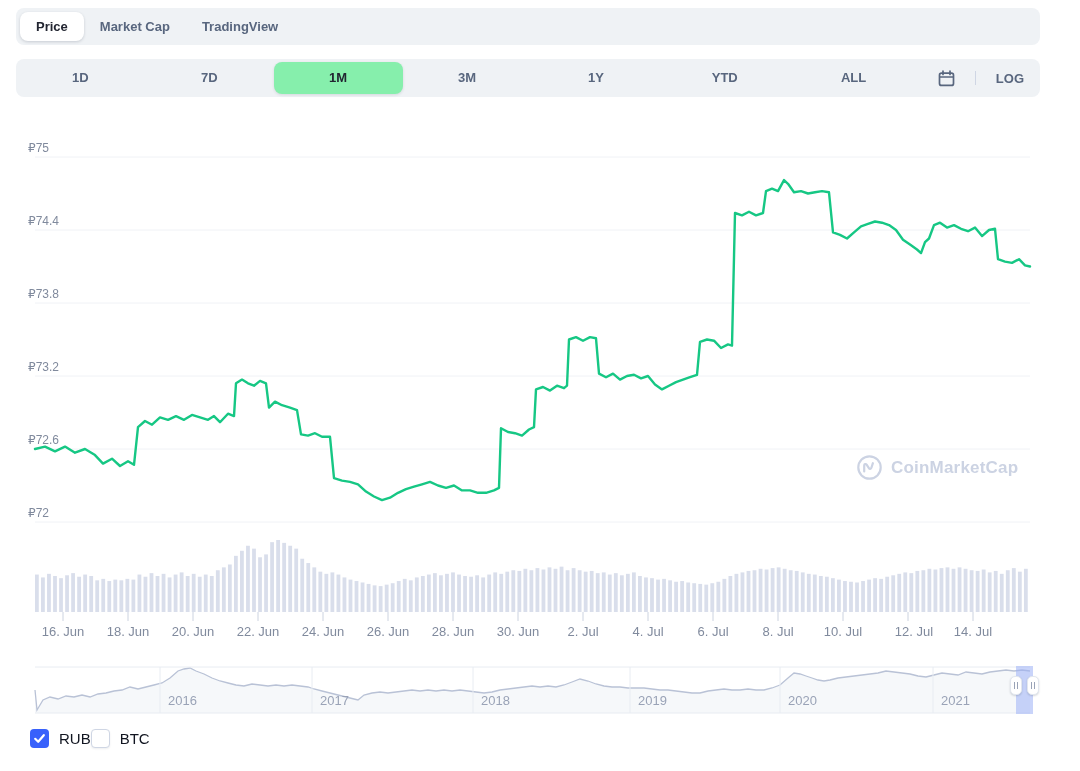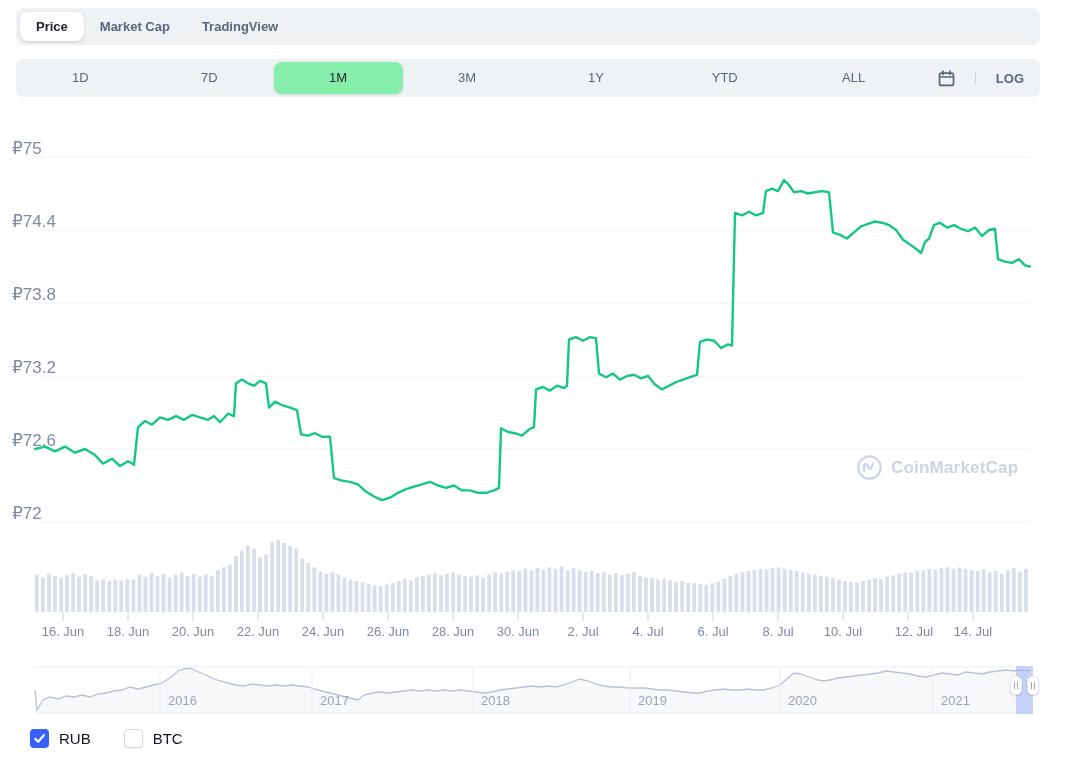--- a/index.html
+++ b/index.html
@@ -6,43 +6,43 @@
   html,body { background:#fff; }
   body { font-family: "Liberation Sans", "DejaVu Sans", sans-serif; }
   .screen { position:relative; width:1080px; height:771px; background:#fff; overflow:hidden; }
 
   
   .toolbar { position:absolute; left:16px; width:1024px; background:#eff2f5; border-radius:8px; display:flex; align-items:center; }
   .toolbar.top { top:8px; height:37px; padding:0 4px; }
   .toolbar.ranges { top:59px; height:38px; padding:0; }
   .tab { font-size:13px; font-weight:700; color:#58667e; padding:0 16px; height:29px; line-height:29px; border-radius:8px; cursor:pointer; white-space:nowrap; }
   .tab.selected { background:#fff; color:#222531; box-shadow:0 1px 3px rgba(23,35,58,.18); }
-  .rtab { flex:1; text-align:center; font-size:13px; font-weight:400; color:#58667e; height:32px; line-height:32px; margin:3px 0; border-radius:8px; cursor:pointer; }
+  .rtab { flex:1; text-align:center; font-size:13px; font-weight:700; color:#58667e; height:32px; line-height:32px; margin:3px 0; border-radius:8px; cursor:pointer; }
   .rtab.selected { background:#86efac; color:#222531; box-shadow:0 1px 3px rgba(23,35,58,.12); }
   .range-tools { width:122px; display:flex; align-items:center; justify-content:flex-end; gap:20px; padding-right:16px; }
   .tool-divider { width:1px; height:14px; background:#cfd6e4; }
   .log-label { font-size:13px; font-weight:700; color:#58667e; cursor:pointer; }
   .cal-icon { display:block; cursor:pointer; }
 
   
   #chart-canvas { position:absolute; left:0; top:0; width:1080px; height:771px; }
-  .y-lab { position:absolute; left:12px; font-size:17px; color:#808a9d; line-height:15px; }
+  .y-lab { position:absolute; left:28px; font-size:12px; color:#808a9d; line-height:15px; }
   .x-lab { position:absolute; top:624px; font-size:13px; color:#808a9d; transform:translateX(-50%); white-space:nowrap; }
   .year-lab { position:absolute; top:693px; font-size:13px; color:#9aa3b7; white-space:nowrap;text-align:center; }
 
   
   .watermark { position:absolute; left:856px; top:454px; display:flex; align-items:center; gap:8px; color:#ccd3e3; }
   .watermark-text { font-size:17px; font-weight:700; letter-spacing:.2px; }
 
   
   .mm-handle { position:absolute; top:676px; width:12px; height:19px; background:#fff; border:1px solid #e2e7ef; border-radius:5px; box-shadow:0 1px 2px rgba(23,35,58,.18); cursor:ew-resize; display:flex; align-items:center; justify-content:center; }
   .mm-grip { width:4px; height:7px; border-left:1px solid #9aa3b7; border-right:1px solid #9aa3b7; }
 
   
-  .legend { position:absolute; left:30px; top:729px; display:flex; align-items:center; gap:33px; }
+  .legend { position:absolute; left:30px; top:729px; display:flex; align-items:center; }
   .legend-item { display:flex; align-items:center; gap:10px; cursor:pointer; }
   .checkbox { width:19px; height:19px; border-radius:4px; display:flex; align-items:center; justify-content:center; }
   .checkbox.checked { background:#3861fb; }
   .checkbox.unchecked { background:#fff; border:1px solid #cfd6e4; box-shadow:0 1px 2px rgba(23,35,58,.08); }
   .legend-label { font-size:15px; color:#111520; }
 </style>
 </head>
 <body>
 
 <div class="screen">

